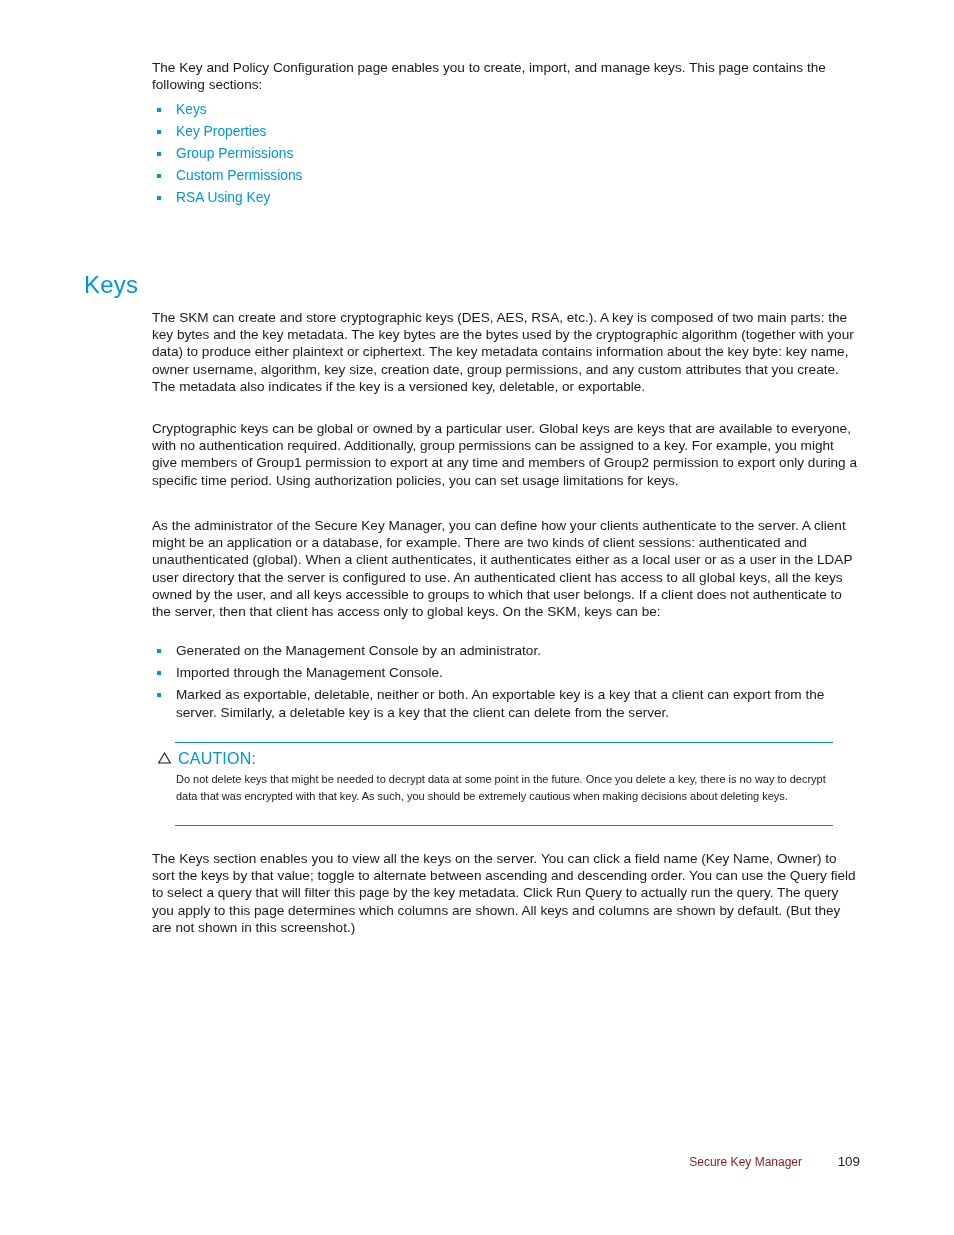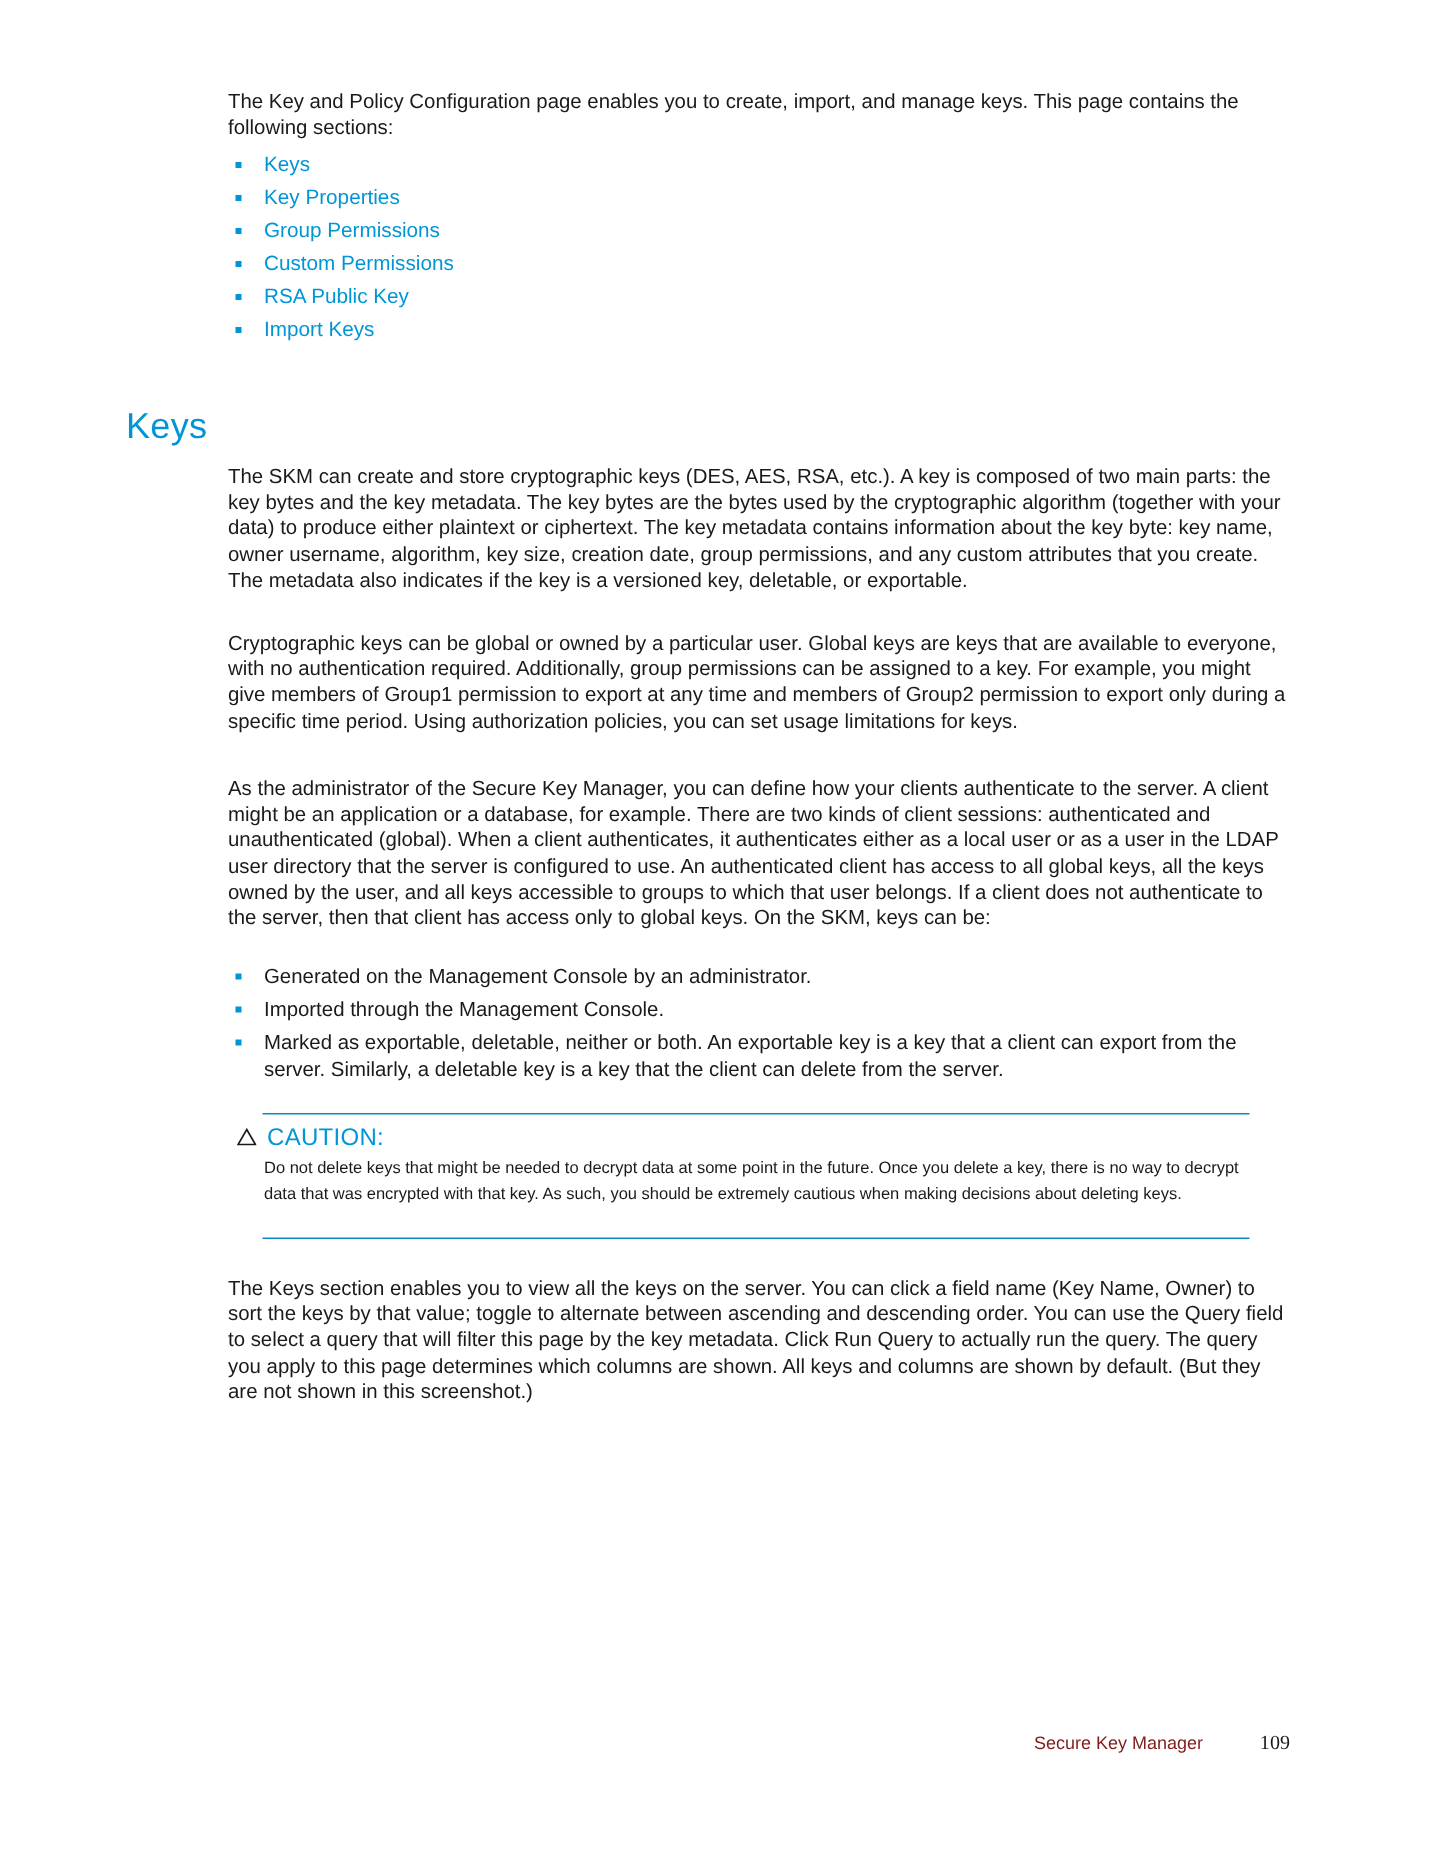--- a/index.html
+++ b/index.html
@@ -147,21 +147,20 @@
     line-height: 20px;
     color: #7f1d1d;
   }
   .footer-page {
     position: absolute;
     right: 94px;
     top: 0;
     font-size: 13.4px;
     line-height: 20px;
     color: #1a1a1a;
-    font-family: Liberation Serif, serif;
   }
 </style>
 </head>
 <body>
 
 <div class="page">
 
   <div class="body-col" style="top:59px;">
     <p class="para">The Key and Policy Configuration page enables you to create, import, and manage keys. This page contains the following sections:</p>
   </div>
@@ -174,24 +173,21 @@
       <li>
         <a class="doclink" href="#">Key Properties</a>
       </li>
       <li>
         <a class="doclink" href="#">Group Permissions</a>
       </li>
       <li>
         <a class="doclink" href="#">Custom Permissions</a>
       </li>
       <li>
-        <a class="doclink" href="#">RSA Public Key</a>
-      </li>
-      <li>
-        <a class="doclink" href="#">Import Keys</a>
+        <a class="doclink" href="#">RSA Using Key</a>
       </li>
     </ul>
   </div>
 
   <h1 class="h1" style="top:272px;">Keys</h1>
 
   <div class="body-col" style="top:309px;">
     <p class="para">The SKM can create and store cryptographic keys (DES, AES, RSA, etc.). A key is composed of two main parts: the key bytes and the key metadata. The key bytes are the bytes used by the cryptographic algorithm (together with your data) to produce either plaintext or ciphertext. The key metadata contains information about the key byte: key name, owner username, algorithm, key size, creation date, group permissions, and any custom attributes that you create. The metadata also indicates if the key is a versioned key, deletable, or exportable.</p>
   </div>
 

